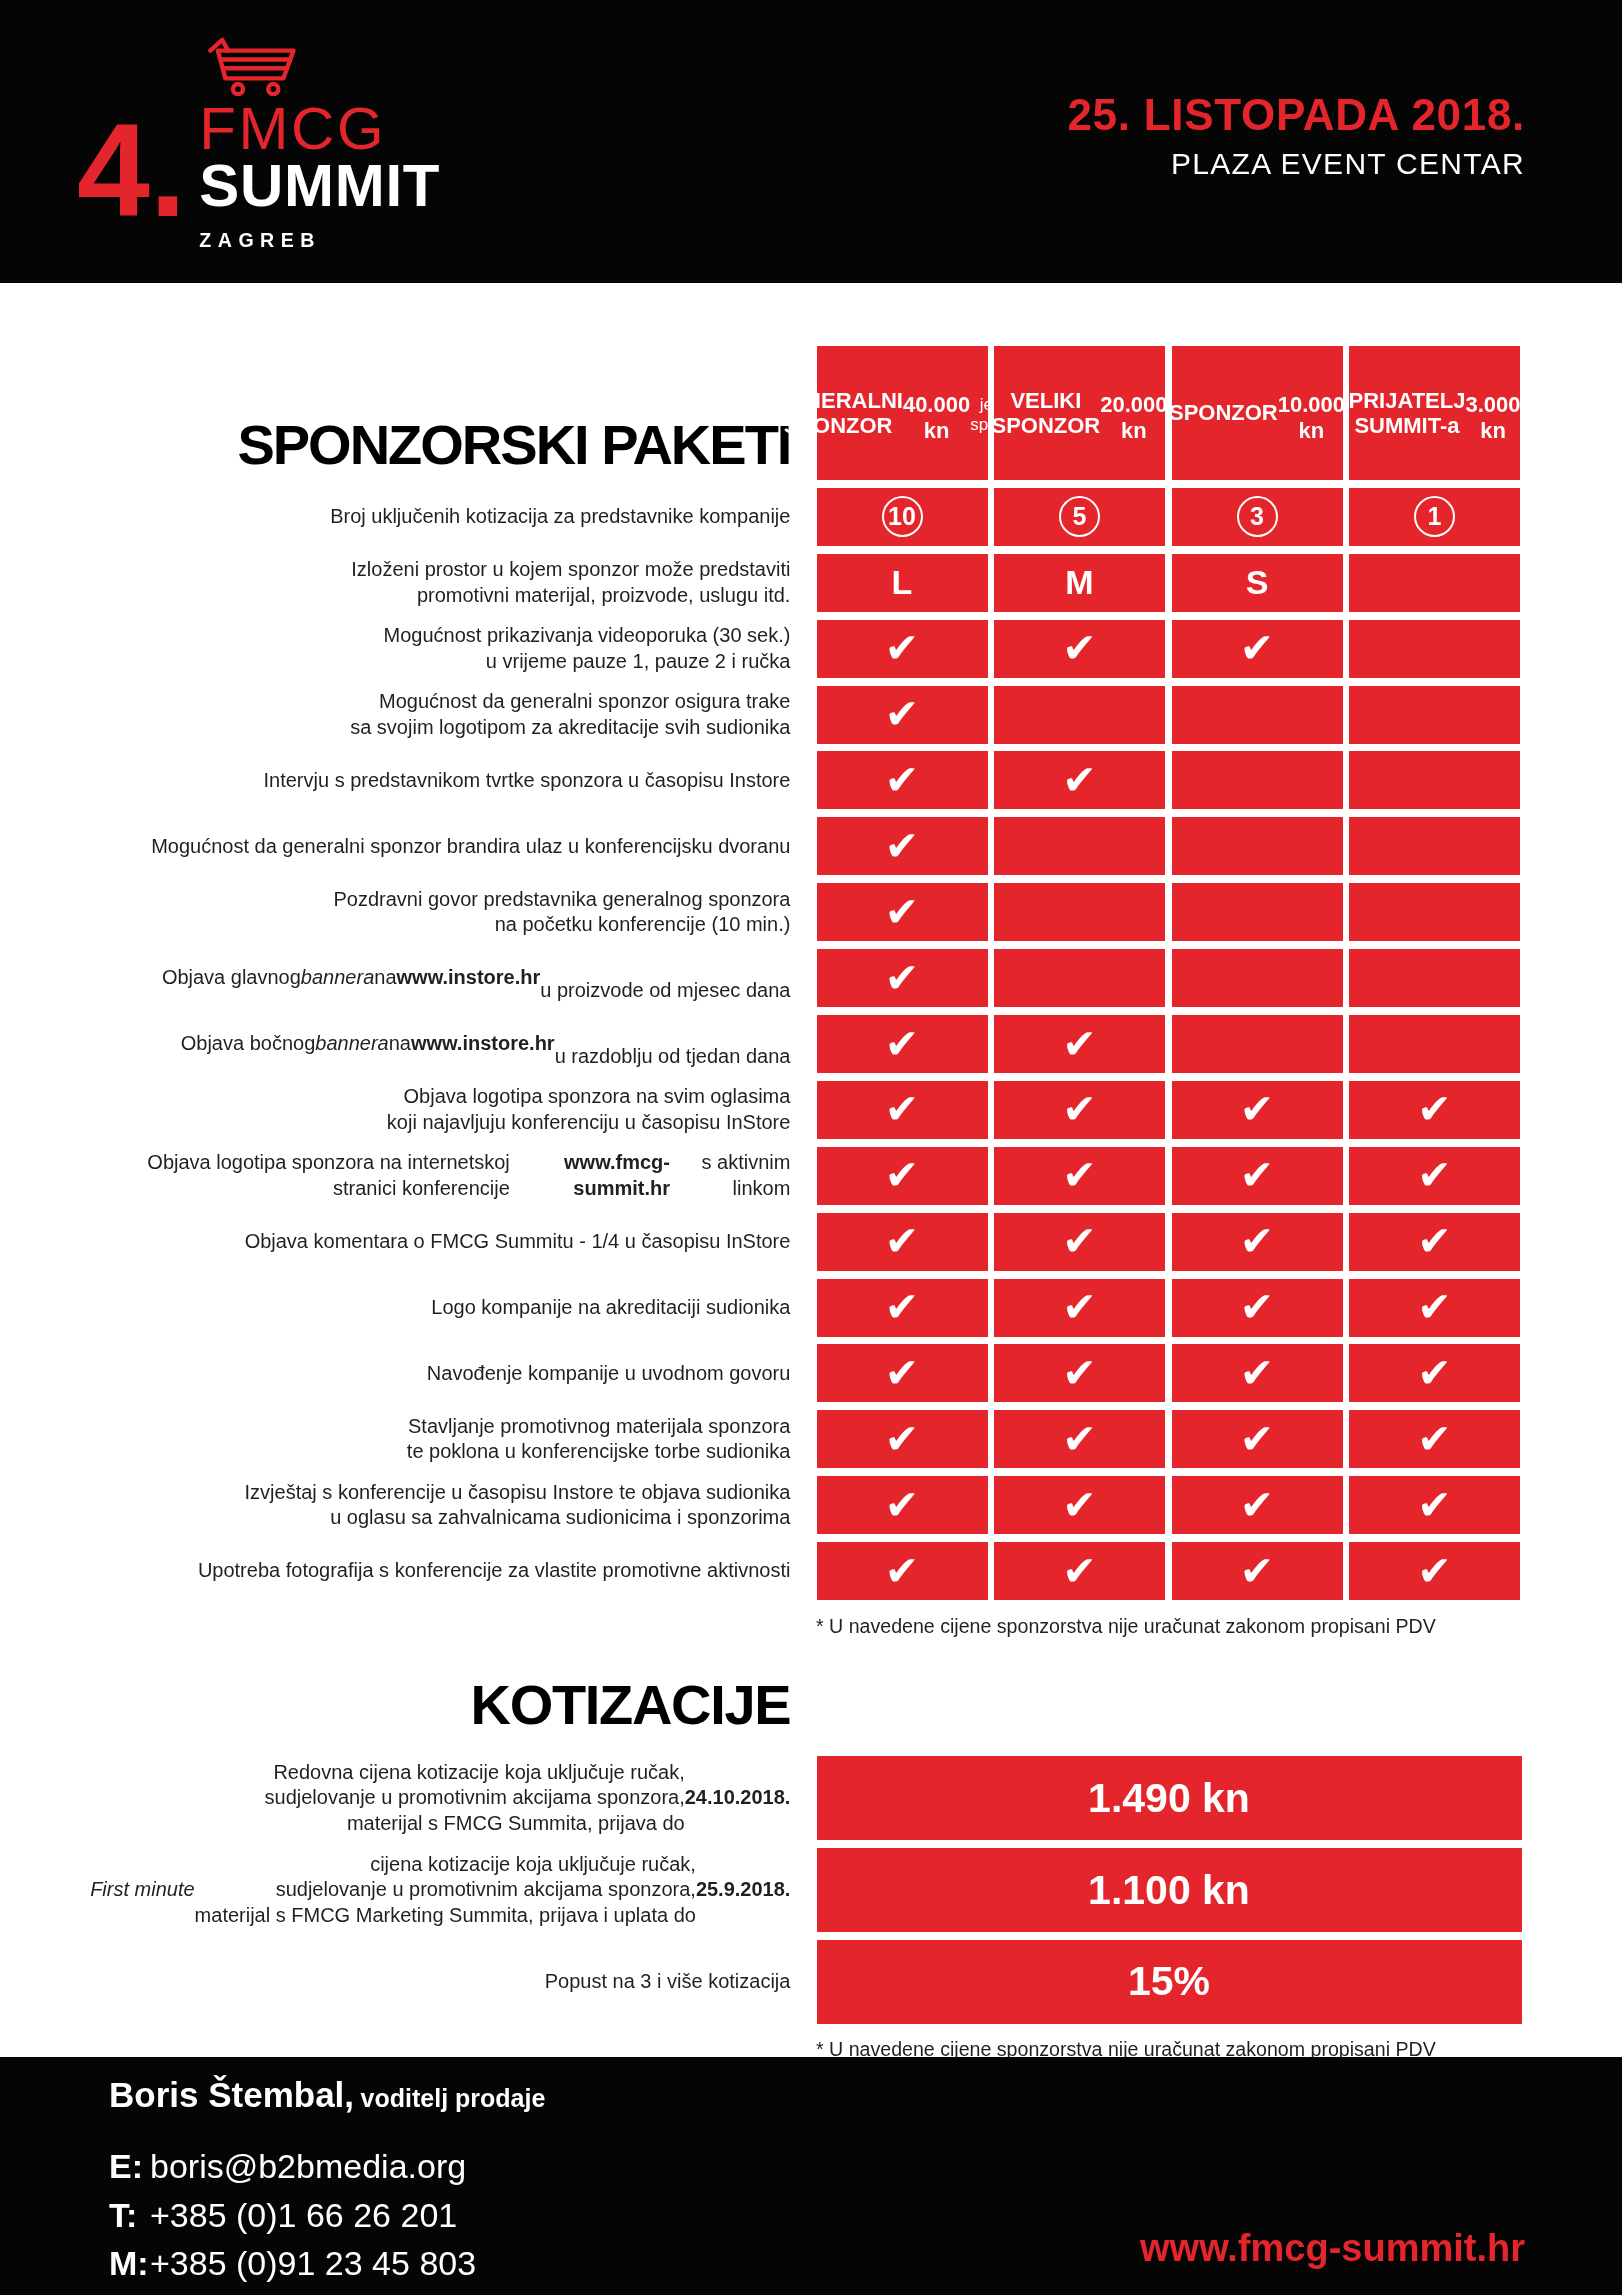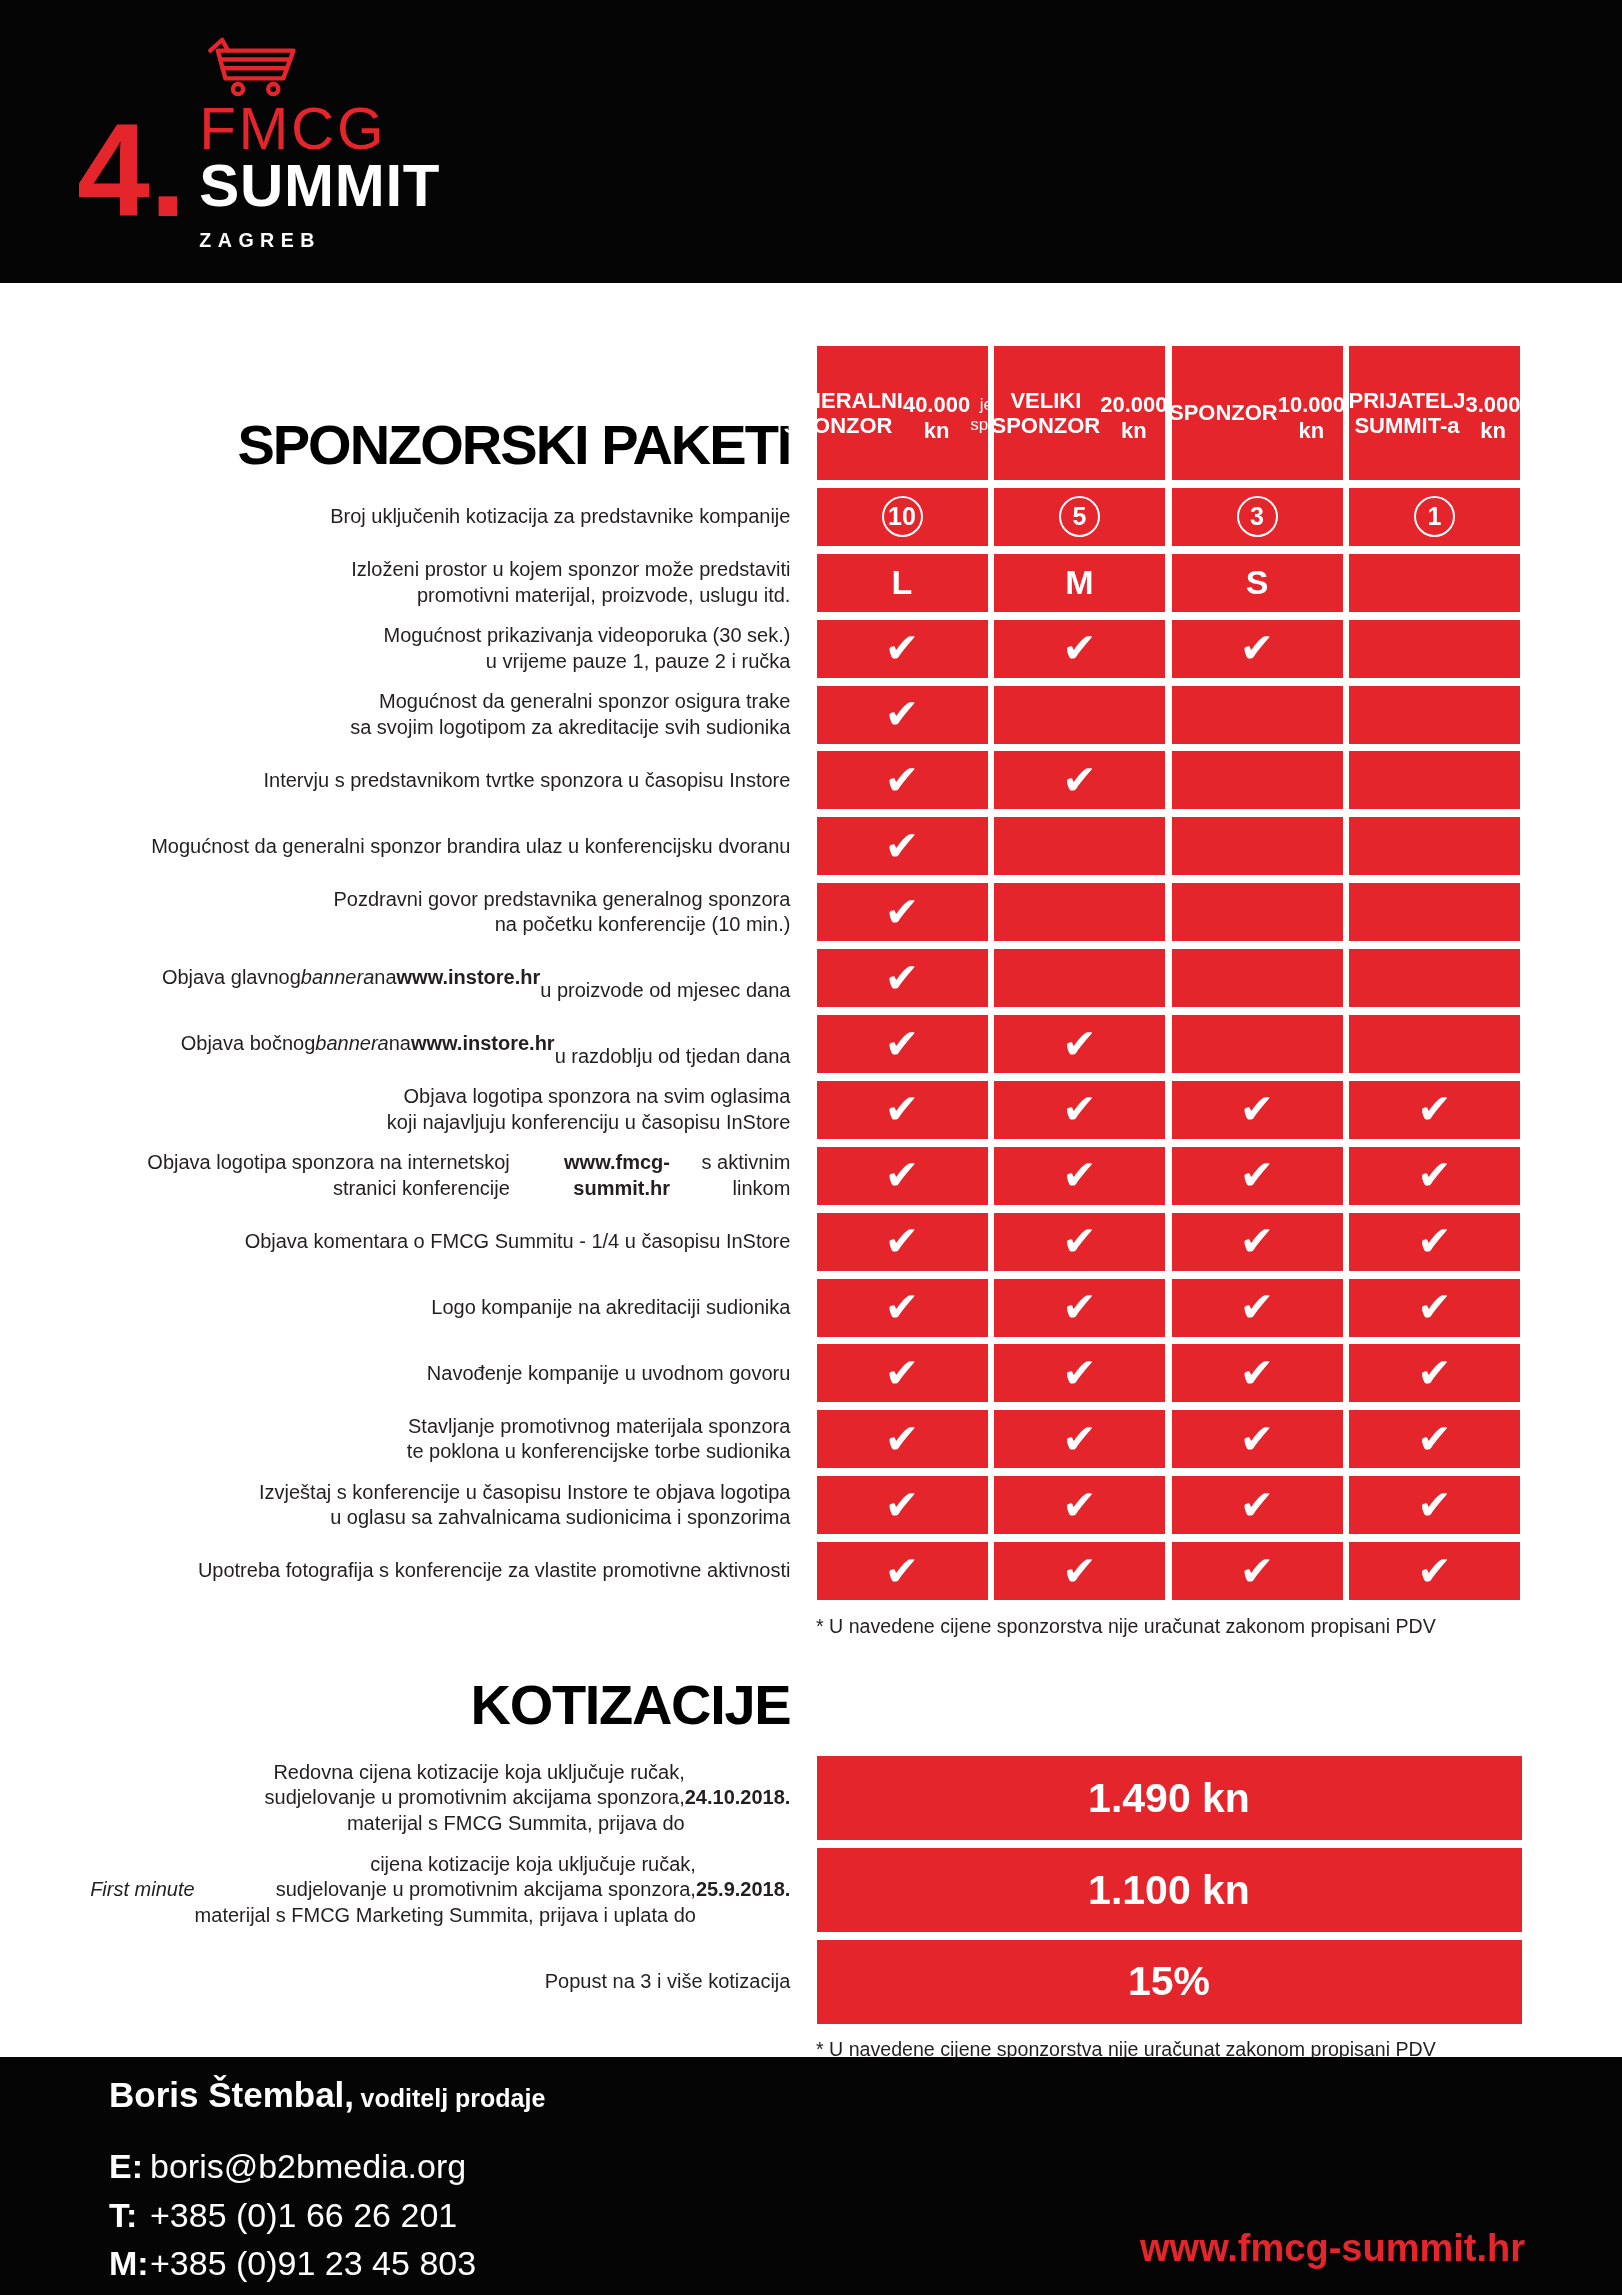--- a/index.html
+++ b/index.html
@@ -68,20 +68,24 @@
             <line x1="28" y1="56" x2="130" y2="56"></line>
             <circle cx="52" cy="89" r="8"></circle>
             <circle cx="108" cy="89" r="8"></circle>
           </g>
         </svg>
         <div class="logo-fmcg">FMCG</div>
         <div class="logo-summit">SUMMIT</div>
         <div class="logo-zagreb">ZAGREB</div>
       </div>
     </div>
+    <div class="event-info">
+      <div class="event-date">25. LISTOPADA 2018.</div>
+      <div class="event-venue">PLAZA EVENT CENTAR</div>
+    </div>
   </header>
 
   <main>
     <section class="sponsor-section">
       <div id="sponsor-grid" class="sponsor-grid">
         <div class="table-title-cell">
           <h1 class="table-title">SPONZORSKI PAKETI</h1>
         </div>
 
       <div class="col-header">
@@ -265,21 +269,21 @@
           </div>
           <div class="cell">
             <span class="check">✔</span>
           </div>
           <div class="cell">
             <span class="check">✔</span>
           </div>
           <div class="cell">
             <span class="check">✔</span>
           </div>
-          <div class="row-label"><span>Izvještaj s konferencije u časopisu Instore te objava logotipa
+          <div class="row-label"><span>Izvještaj s konferencije u časopisu Instore te objava sudionika
 u oglasu sa zahvalnicama sudionicima i sponzorima</span></div>
           <div class="cell">
             <span class="check">✔</span>
           </div>
           <div class="cell">
             <span class="check">✔</span>
           </div>
           <div class="cell">
             <span class="check">✔</span>
           </div>

